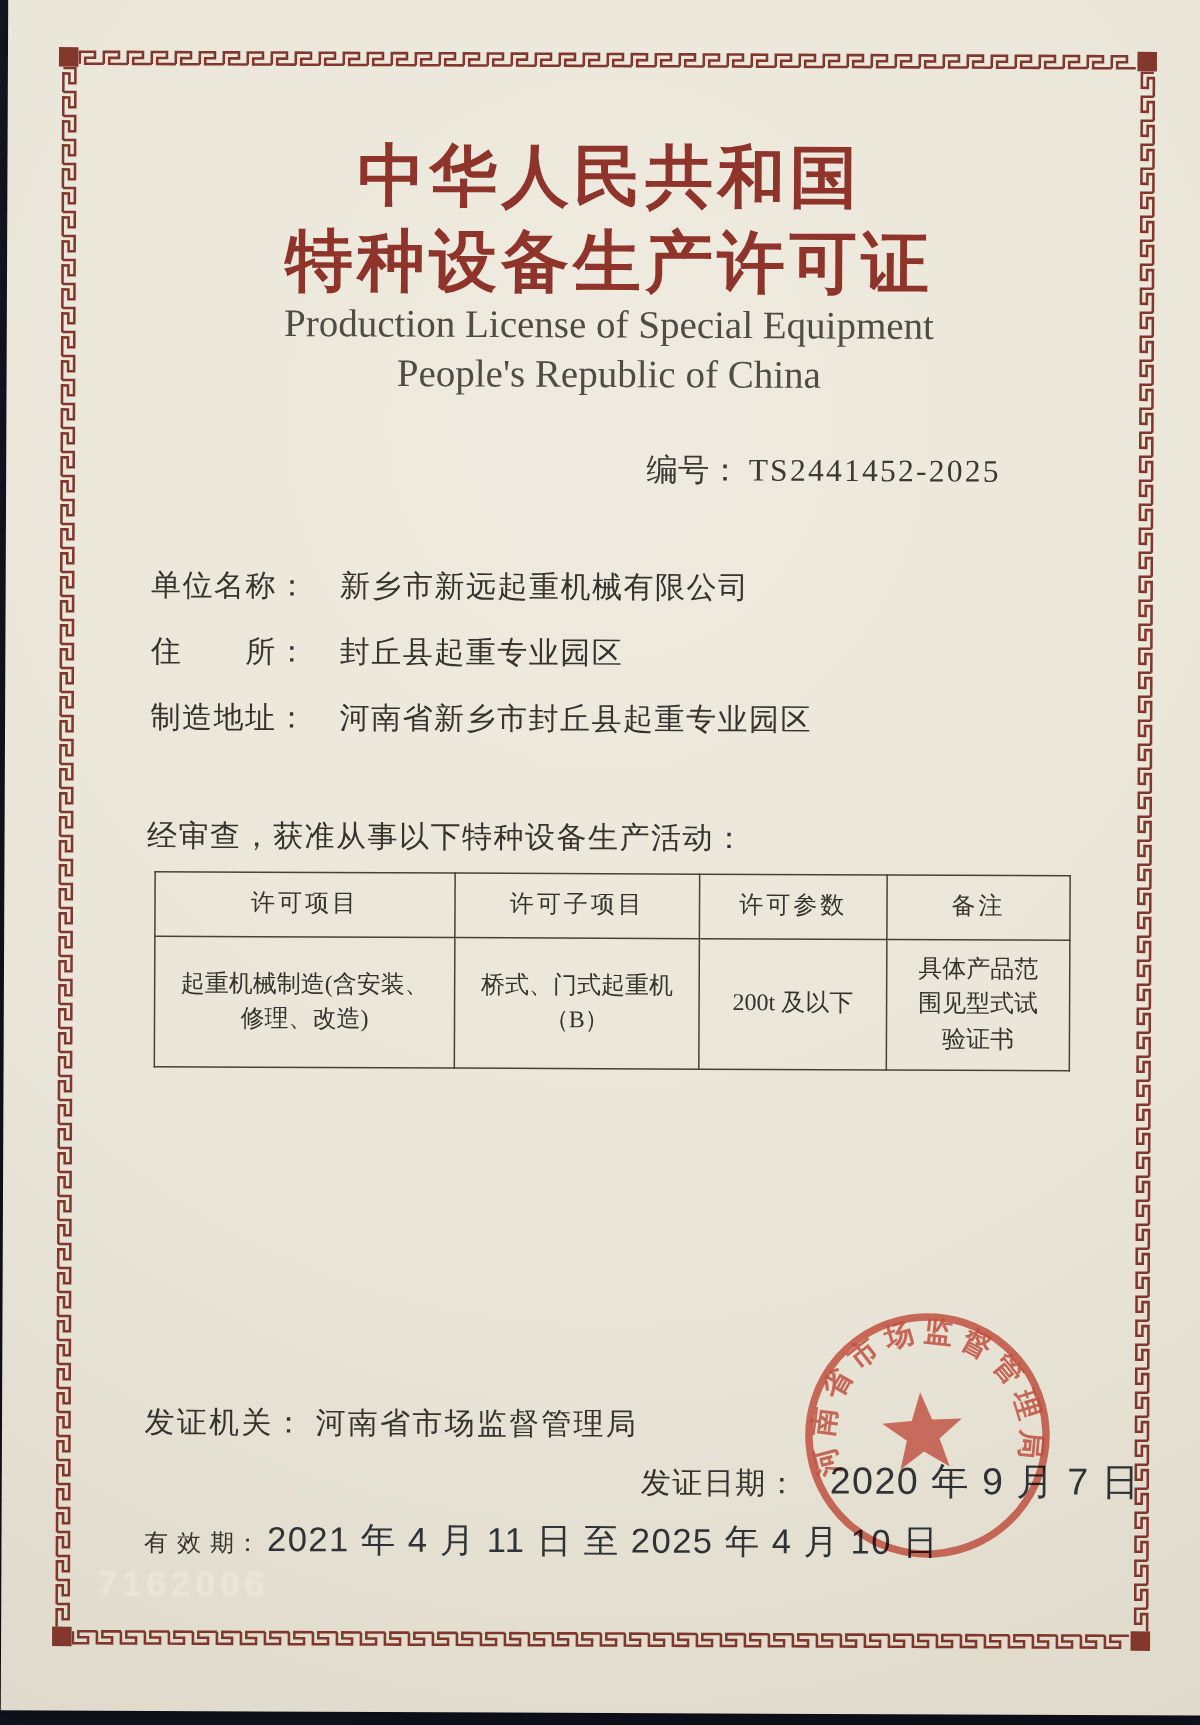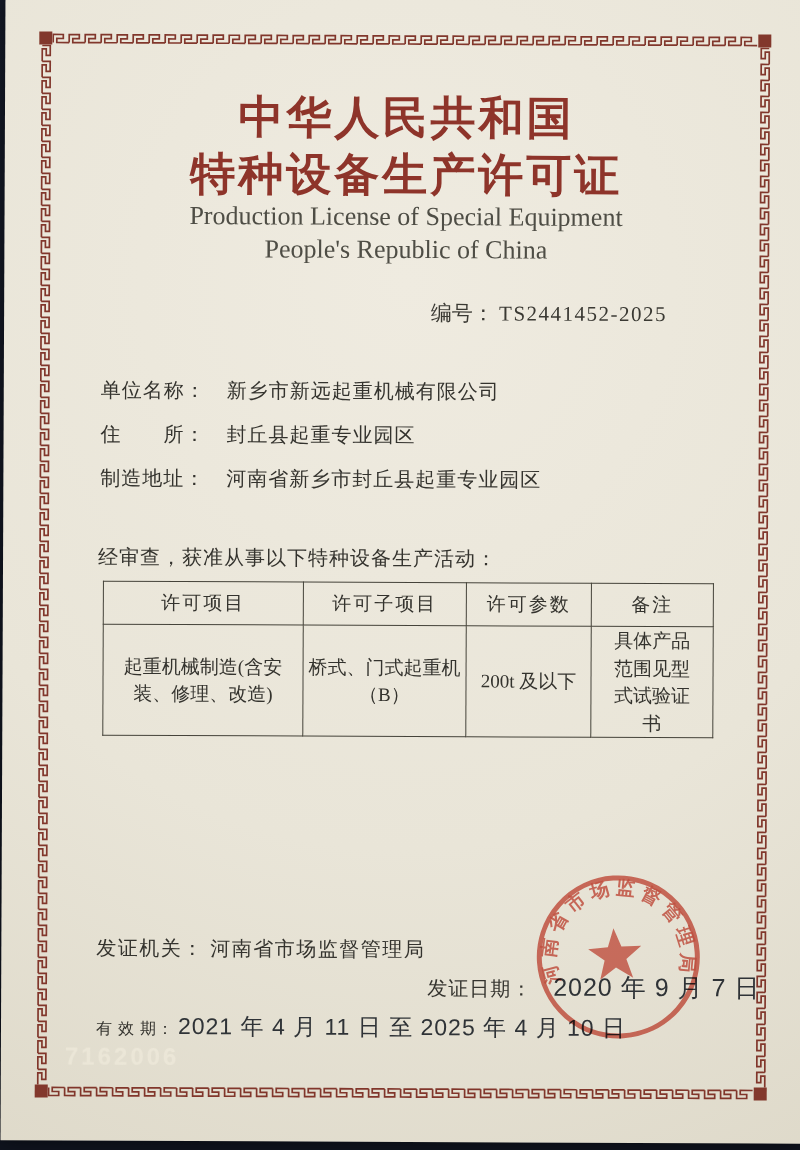--- a/index.html
+++ b/index.html
@@ -24,21 +24,21 @@
     color:#4e4d45;font-size:26px;line-height:1;}
   .license-no{position:absolute;top:303px;right:140px;font-size:21px;color:#3a3933;}
   .license-no .val{letter-spacing:1.5px;text-align:center;}
   .field-row{position:absolute;left:97px;font-size:20px;color:#34332e;letter-spacing:1px;white-space:nowrap;}
   .field-row .lbl{display:inline-block;width:120px;}
   .note{position:absolute;left:95px;top:549px;font-size:20px;color:#34332e;letter-spacing:1px;}
   
   table.lic{position:absolute;left:100px;top:586px;width:610px;border-collapse:collapse;
     table-layout:fixed;color:#34332e;}
   table.lic th,table.lic td{border:1.6px solid #45433a;text-align:center;vertical-align:middle;
-    font-weight:normal;font-size:19px;line-height:1.45;}
+    font-weight:normal;font-size:16px;line-height:1.45;}
   table.lic th{height:40px;letter-spacing:2px;}
   table.lic td{height:86px;letter-spacing:0;}
   td.c1{padding:0 11px;border-radius:18px;} td.c2{padding:0 4px;} td.c3{padding:0 12px;} td.c4{padding:0 18px;}
   
   .issuer{position:absolute;left:95px;top:940px;font-size:20px;color:#34332e;letter-spacing:1.5px;white-space:nowrap;}
   .date-label{position:absolute;left:426px;top:979px;font-size:20px;color:#34332e;letter-spacing:1px;white-space:nowrap;}
   .date-value{position:absolute;left:552px;top:974px;font-size:25px;color:#2f3337;
     font-family:"Liberation Sans","DejaVu Sans",sans-serif;letter-spacing:1px;white-space:nowrap;}
   .validity{position:absolute;left:95px;top:1016px;white-space:nowrap;color:#34332e;}
   .validity .lbl{font-size:16px;letter-spacing:1px;}

